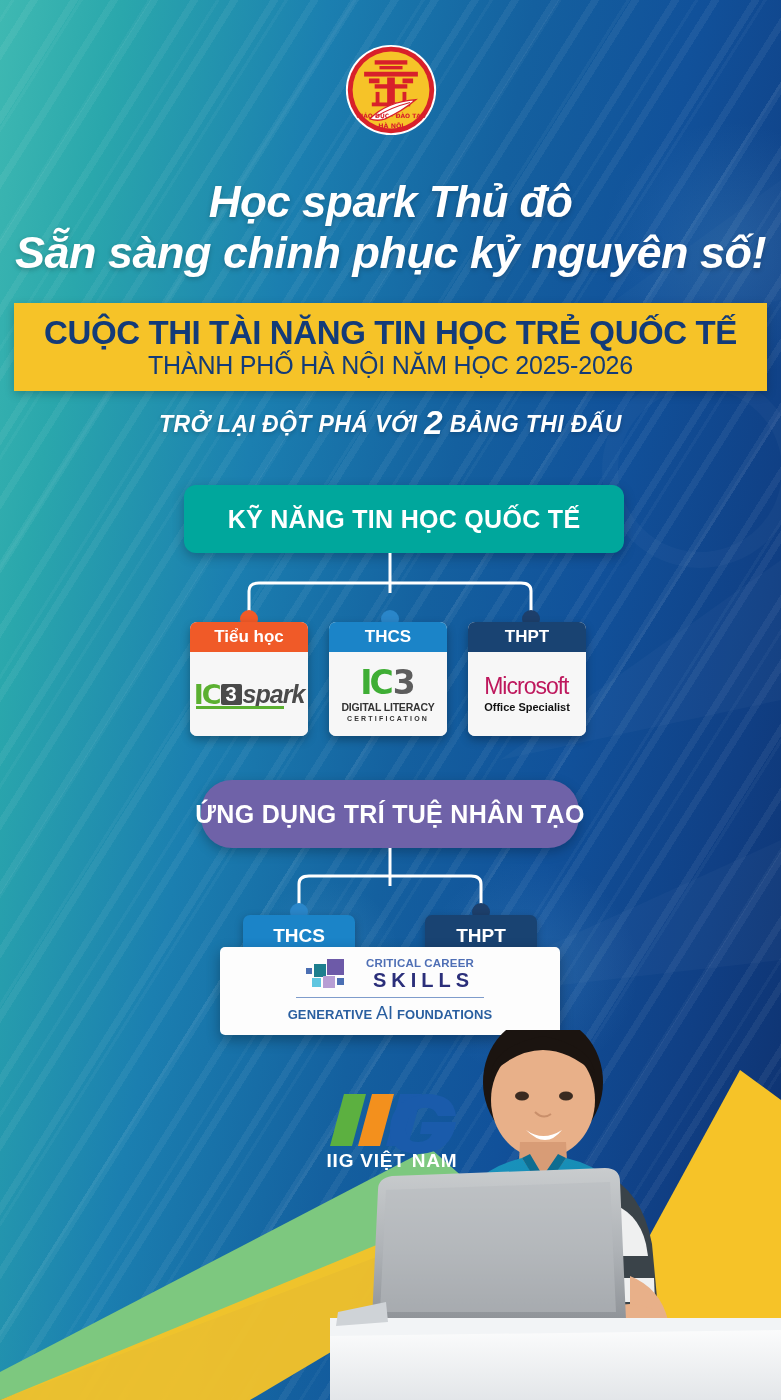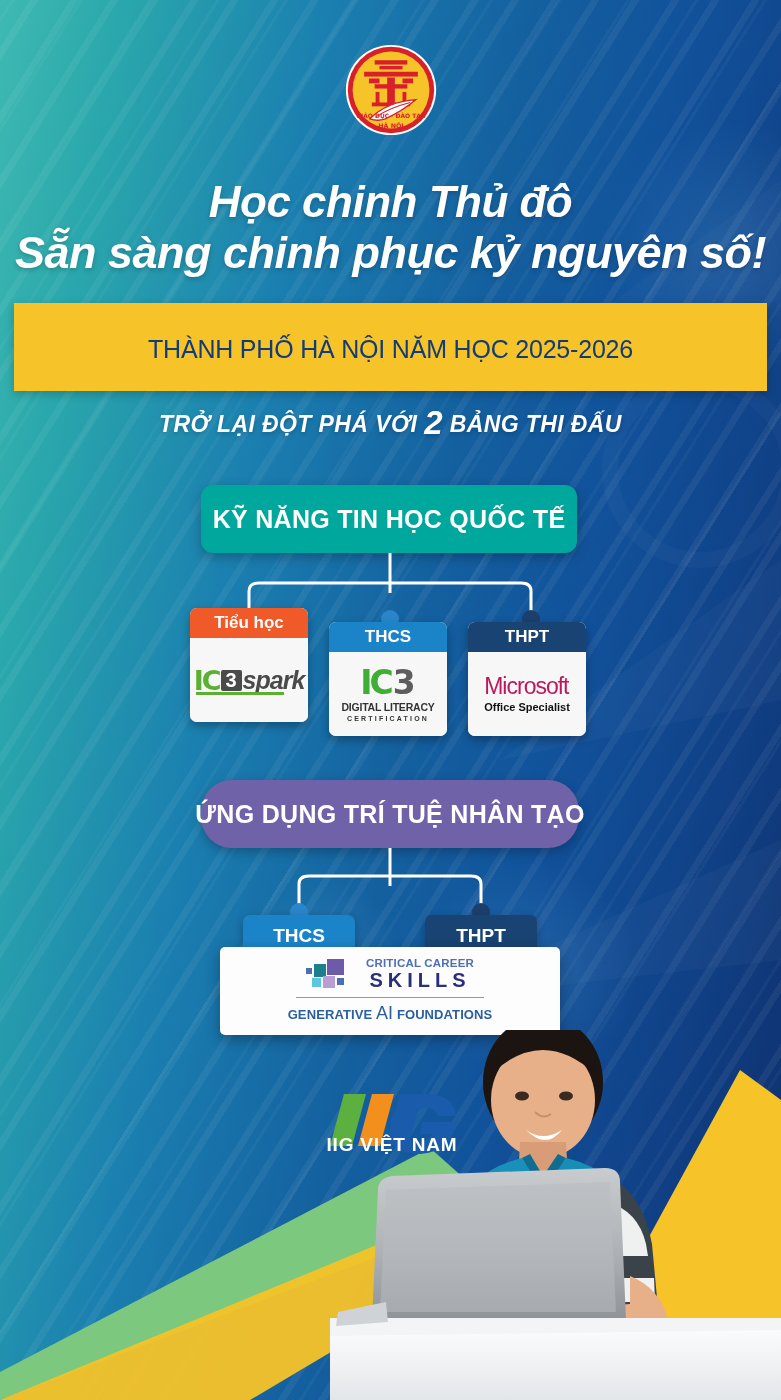--- a/index.html
+++ b/index.html
@@ -72,40 +72,40 @@
   .subline .big{font-size:33px;vertical-align:-2px;}
 
   
   .secbox{
     position:absolute;border-radius:12px;
     display:flex;align-items:center;justify-content:center;
     color:#fff;font-weight:bold;font-size:25px;letter-spacing:.3px;
     box-shadow:0 4px 12px rgba(0,0,0,.25);
     white-space:nowrap;
   }
-  #box-skills{left:201px;top:485px;width:376px;height:68px;background:#00a79c;}
+  #box-skills{left:184px;top:485px;width:440px;height:68px;background:#00a79c;}
   #box-ai{left:201px;top:780px;width:378px;height:68px;background:#6f62a8;border-radius:31px;}
 
   
   .conn{position:absolute;pointer-events:none;}
 
   
   .card{
     position:absolute;border-radius:7px;overflow:hidden;
     box-shadow:0 4px 10px rgba(0,0,0,.3);
     background:#f6f6f6;
   }
   .card .hdr{
     height:30px;display:flex;align-items:center;justify-content:center;
     color:#fff;font-weight:bold;font-size:17px;
   }
   .card .body{
     height:84px;background:#f7f7f7;display:flex;align-items:center;justify-content:center;
   }
-  #card-tieuhoc{left:190px;top:608px;width:118px;text-align:right;}
+  #card-tieuhoc{left:190px;top:622px;width:118px;text-align:right;}
   #card-tieuhoc .hdr{background:#f05a28;}
   #card-thcs{left:329px;top:622px;width:118px;}
   #card-thcs .hdr{background:#1b84c8;}
   #card-thpt{left:468px;top:622px;width:118px;}
   #card-thpt .hdr{background:#194372;}
 
   
   .ic3spark{display:flex;align-items:center;position:relative;}
   .ic3spark .ic{color:#5bb031;font-weight:bold;font-size:27px;font-family:"DejaVu Sans",sans-serif;letter-spacing:-2px;}
   .ic3spark .three{
@@ -140,35 +140,35 @@
   #tab-thpt{left:425px;top:915px;width:112px;background:#194372;}
 
   
   #ccs-card{
     position:absolute;left:220px;top:947px;width:340px;height:88px;
     background:#fdfdfd;border-radius:5px;box-shadow:0 5px 14px rgba(0,0,0,.3);
     display:flex;flex-direction:column;align-items:center;justify-content:center;
   }
   .ccs-top{display:flex;align-items:center;gap:7px;}
   .ccs-marks{position:relative;width:44px;height:30px;}
-  .ccs-text{line-height:1;text-align:center;margin-left:9px;}
+  .ccs-text{line-height:1;text-align:right;margin-left:9px;}
   .ccs-text .t1{color:#4f6fb5;font-weight:bold;font-size:11.5px;letter-spacing:.2px;}
   .ccs-text .t2{color:#2b2f7a;font-weight:bold;font-size:20px;letter-spacing:5px;margin-top:1px;}
   .ccs-rule{width:188px;height:1px;background:#7e9ccb;margin:7px 0 5px;}
   .ccs-bot{color:#2a5fa0;font-size:13px;font-weight:bold;letter-spacing:.1px;}
   .ccs-bot .ai{font-size:18px;font-weight:normal;}
 
   
   #partner-label{
     position:absolute;left:0;right:0;top:1063px;text-align:center;
     color:#fff;font-size:15px;
   }
   #iig-logo{position:absolute;left:322px;top:1090px;width:140px;height:82px;}
   .iig-name{
-    position:absolute;left:0;right:0;bottom:16px;text-align:center;
+    position:absolute;left:0;right:0;bottom:0;text-align:center;
     color:#fff;font-weight:bold;font-size:19px;letter-spacing:.8px;
   }
 
   
   #student-photo{position:absolute;left:330px;top:1030px;width:451px;height:370px;overflow:hidden;}
 </style>
 </head>
 <body>
 
 <div class="poster">
@@ -211,25 +211,26 @@
         <rect x="62" y="52" width="4" height="13"></rect>
       </g>
       <path d="M28 80 Q46 62 76 60 Q62 72 44 80 Q36 83 28 80 Z" fill="#ffffff" stroke="#d8202a" stroke-width="1.4"></path>
       <path d="M34 78 Q50 68 70 63" fill="none" stroke="#d8202a" stroke-width="1.2"></path>
       <text x="50" y="79" text-anchor="middle" font-family="DejaVu Sans, sans-serif" font-size="6.2" font-weight="bold" fill="#d8202a">GIÁO DỤC · ĐÀO TẠO</text>
       <text x="50" y="90" text-anchor="middle" font-family="DejaVu Sans, sans-serif" font-size="6.6" font-weight="bold" fill="#d8202a">HÀ NỘI</text>
     </svg>
   </div>
 
   <div class="headline">
-    <div>Học chinh Thủ đô</div>
+    <div>Học spark Thủ đô</div>
     <span class="l2">Sẵn sàng chinh phục kỷ nguyên số!</span>
   </div>
 
   <div class="banner">
+    <div class="b1">CUỘC THI TÀI NĂNG TIN HỌC TRẺ QUỐC TẾ</div>
     <div class="b2">THÀNH PHỐ HÀ NỘI NĂM HỌC 2025-2026</div>
   </div>
 
   <div class="subline">
     <span>TRỞ LẠI ĐỘT PHÁ VỚI</span>
     <span class="big">2</span>
     <span>BẢNG THI ĐẤU</span>
   </div>
 
   <div class="secbox" id="box-skills">

